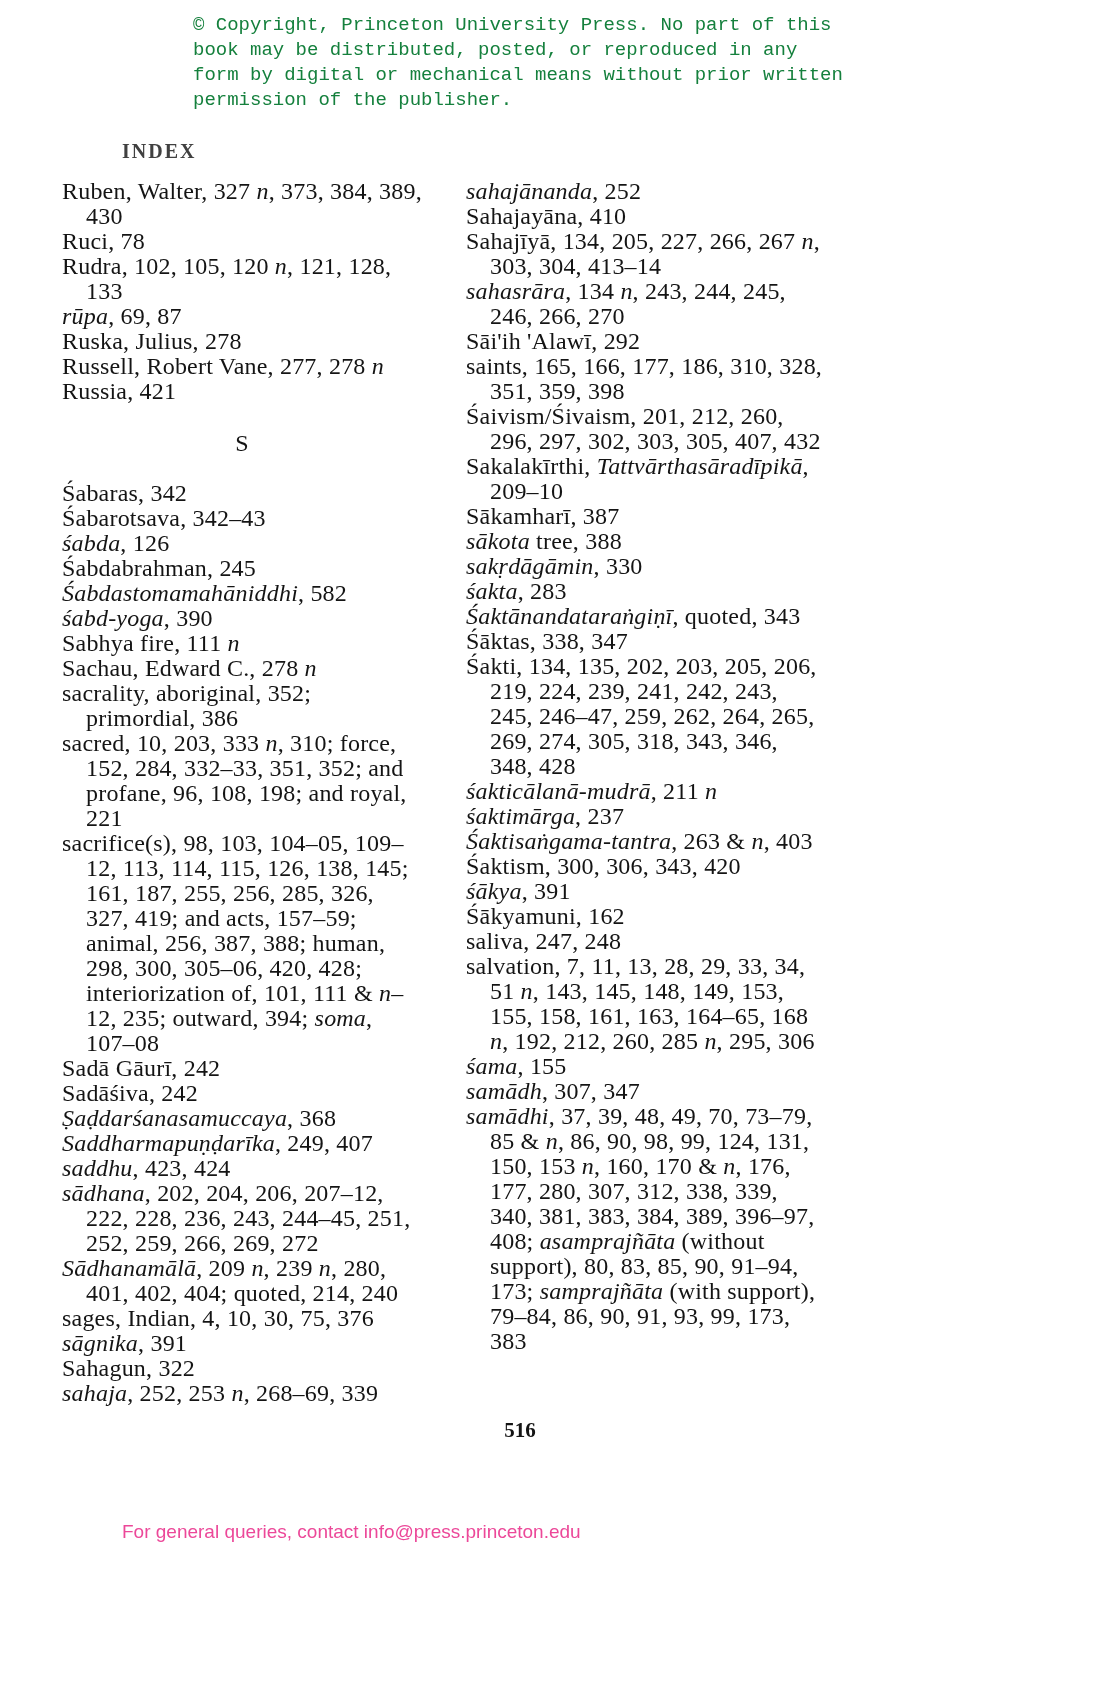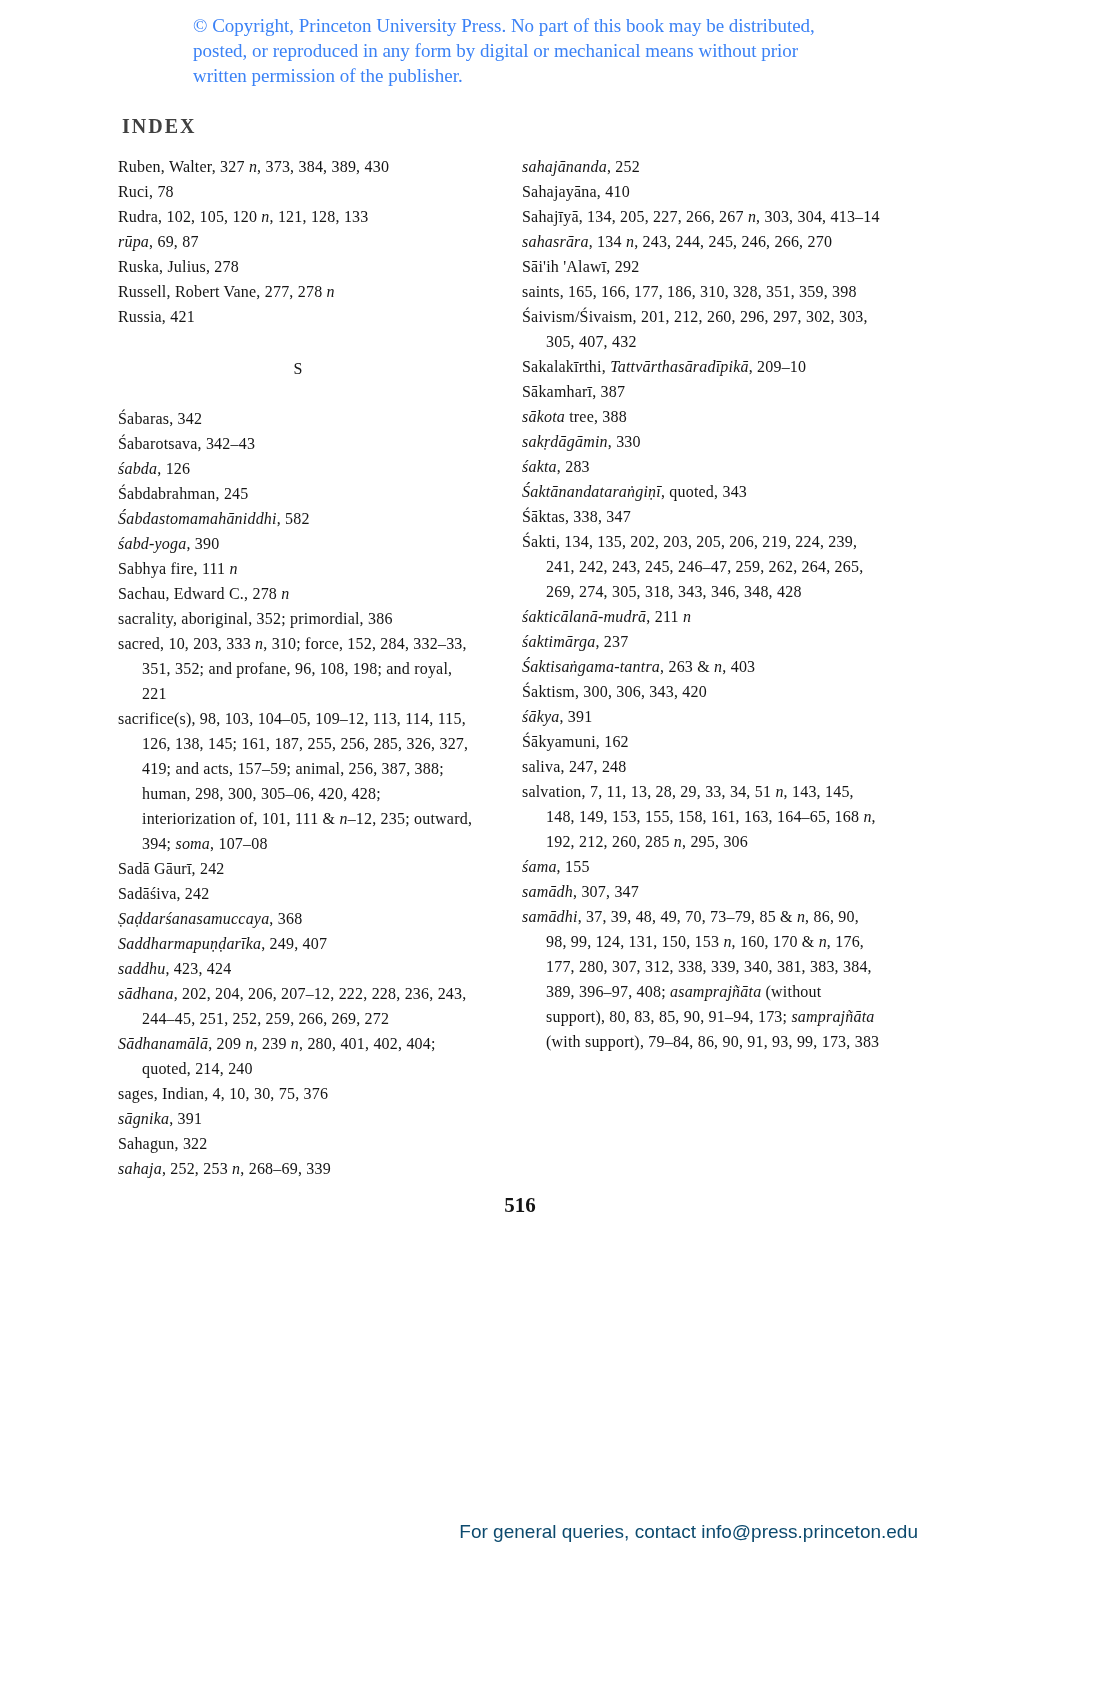--- a/index.html
+++ b/index.html
@@ -5,42 +5,42 @@
   * { margin: 0; padding: 0; box-sizing: border-box; }
   html, body { background: #ffffff; }
   body {
     width: 1100px;
     height: 1700px;
     position: relative;
     overflow: hidden;
     color: #1c1c1c;
   }
   .notice {
-    font-family: Liberation Serif, serif;
+    font-family: Liberation Mono, monospace;
     font-size: 19px;
     line-height: 25px;
     margin: 13px 0 0 193px;
     width: 660px;
-    color: #3b82f6;
+    color: #15803d;
   }
   .index-title {
     font-family: "Liberation Serif", serif;
     font-weight: bold;
     font-size: 20px;
     letter-spacing: 2px;
     width: 796px;
     margin: 27px 0 16px 122px;
     color: #404040;
   }
   .columns {
     display: flex;
-    margin-left: 118px;
+    margin-left: 62px;
     width: 796px;
     font-family: "Liberation Serif", serif;
-    font-size: 16px;
+    font-size: 24px;
     line-height: 25px;
     letter-spacing: 0.2px;
     color: #141414;
   }
   .col { width: 360px; }
   .col-left { margin-right: 44px; }
   .entry {
     padding-left: 24px;
     text-indent: -24px;
   }
@@ -57,24 +57,24 @@
     width: 796px;
     margin: 12px 0 0 122px;
     color: #141414;
     font-weight: bold;
   }
   .footer {
     position: absolute;
     top: 1521px;
     left: 122px;
     width: 796px;
-    text-align: right;
+    text-align: left;
     font-family: "Liberation Sans", sans-serif;
     font-size: 19px;
-    color: #0c4a6e;
+    color: #ec4899;
   }
 </style>
 </head>
 <body>
 
 <div class="notice">© Copyright, Princeton University Press. No part of this book may be distributed, posted, or reproduced in any form by digital or mechanical means without prior written permission of the publisher.</div>
 
 <div class="index-title">INDEX</div>
 
 <div class="columns">

